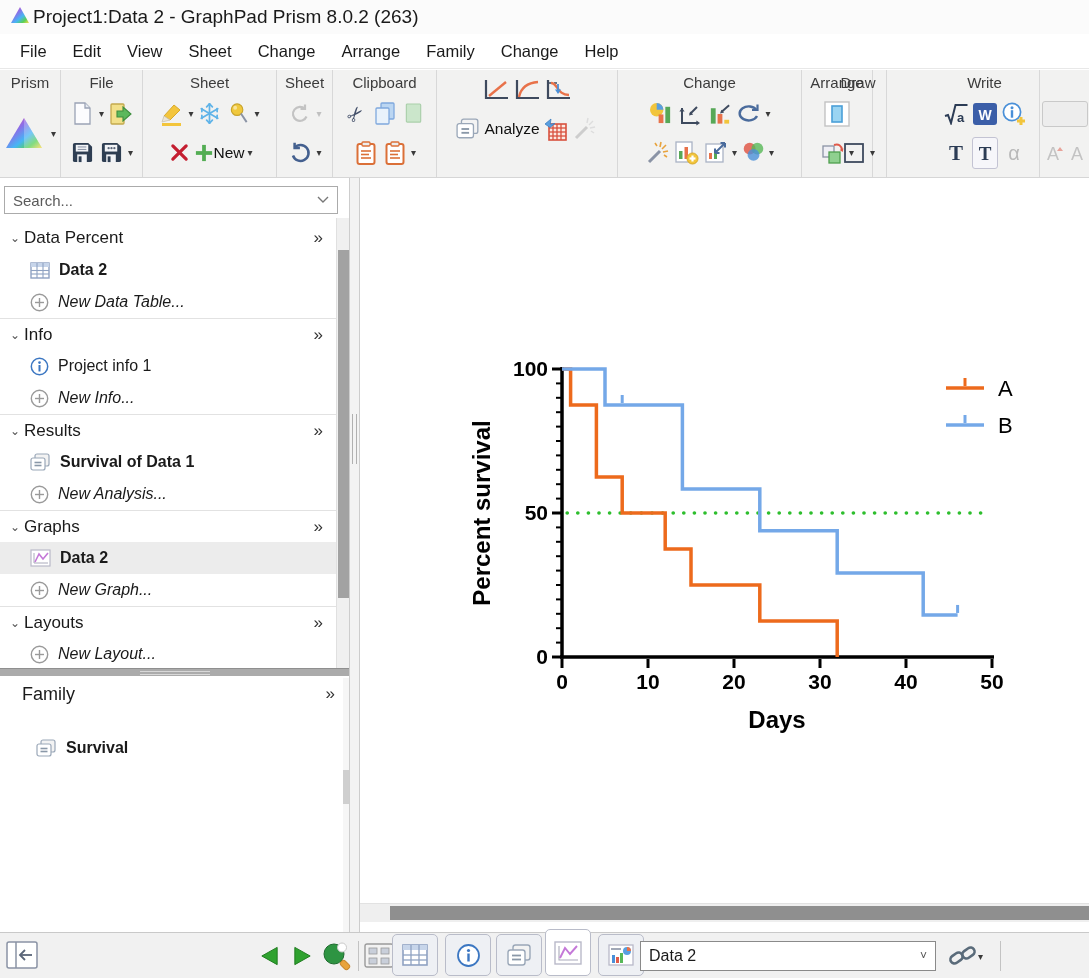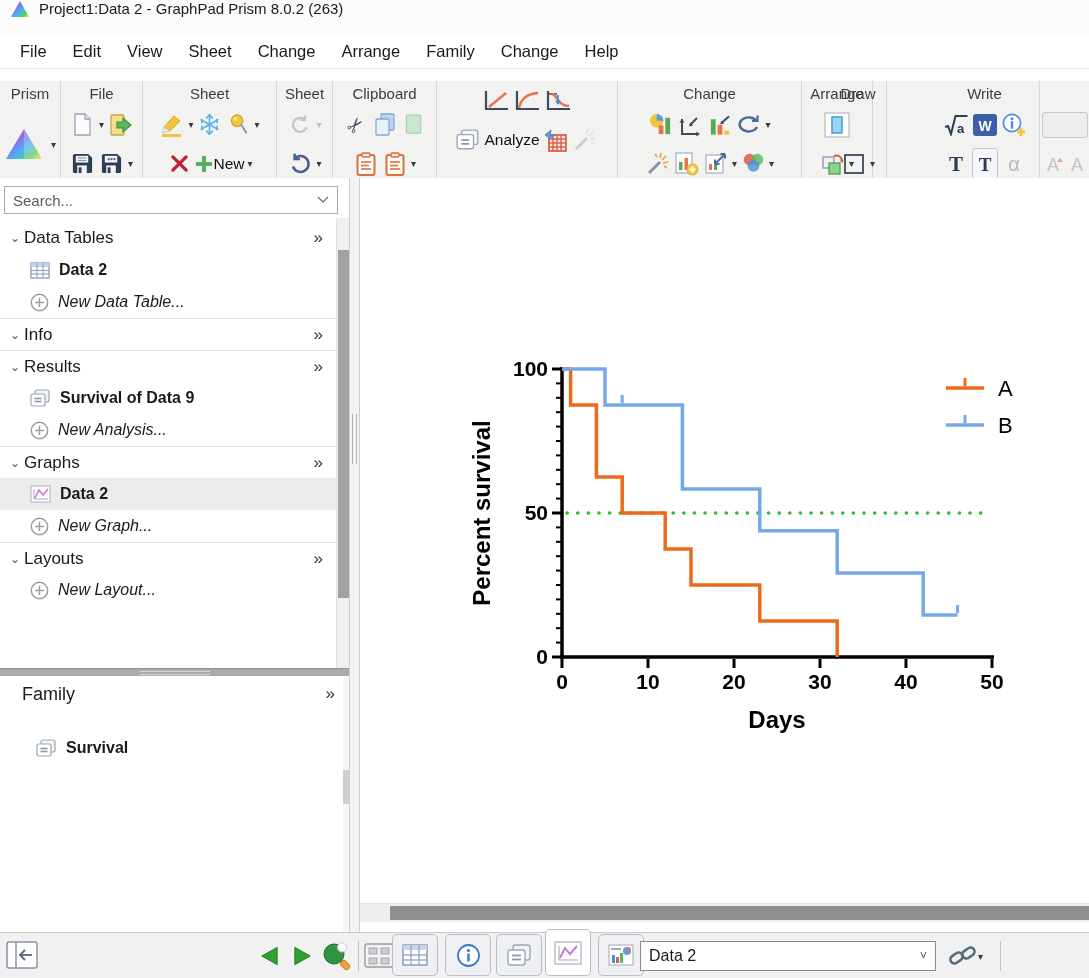--- a/index.html
+++ b/index.html
@@ -2,31 +2,31 @@
 <html><head>
 <meta charset="utf-8">
 <style>
   * { margin:0; padding:0; box-sizing:border-box; }
   body { background:#888; }
   .app { position:relative; width:1089px; height:978px; background:#fff; overflow:hidden;
          font-family:"Liberation Sans", sans-serif; color:#1a1a1a; }
 
   
   .titlebar { position:absolute; left:0; top:0; width:100%; height:34px; background:#FBFBFB;
-              display:flex; padding-left:10px; gap:9px; font-size:15px; }
+              display:flex; align-items:center; padding-left:10px; gap:3px; font-size:19px; }
 
   
   .menubar { position:absolute; left:0; top:34px; width:100%; height:35px; background:#FFF;
              display:flex; align-items:center; padding-left:7px; font-size:16.5px;
              border-bottom:1px solid #E8E8E8; }
   .menubar .mi { padding:6px 13px; cursor:default; }
 
   
   .toolbar { position:absolute; left:0; top:70px; width:100%; height:108px; background:#F2F2F1;
-             border-bottom:1px solid #D6D6D6;margin-top:11px; }
+             border-bottom:1px solid #D6D6D6; }
   .tb-group { position:absolute; top:0; height:100%; border-right:1px solid #D8D8D8; }
   .tb-label { text-align:center; font-size:15px; color:#3C3C3C; padding-top:4px; height:24px; }
   .trow { display:flex; align-items:center; justify-content:center; gap:3px; height:39px; }
   .tbtn { display:inline-flex; align-items:center; justify-content:center; min-width:26px; height:32px;
           border-radius:3px; cursor:default; }
   .caret { font-size:10px; color:#3A3A3A; align-self:center; }
   .caret.dis { color:#C0C0C0; }
   .analyze-btn { display:inline-flex; align-items:center; gap:4px; font-size:15.5px; color:#111; }
   .newlbl { font-size:15.5px; color:#111; }
   .scissor { font-size:20px; color:#44506A; transform:rotate(-50deg); display:inline-block; }
@@ -557,21 +557,21 @@
     <div class="searchbox">
       <input placeholder="Search..." style="">
       <svg width="12" height="8" viewBox="0 0 12 8">
           <path d="M1 1l5 5 5-5" fill="none" stroke="#777" stroke-width="1.4"></path>
         </svg>
     </div>
 
     <div class="nav">
       <div class="nrow hdr first">
         <span class="chev">⌄</span>
-        <span class="lbl">Data Tables</span>
+        <span class="lbl">Data Percent</span>
         <span class="raq">»</span>
       </div>
       <div class="nrow item">
         <svg width="20" height="17" viewBox="0 0 20 17">
             <rect x="1" y="1" width="18" height="15" fill="#FFF" stroke="#8FA2C2" stroke-width="1.4"></rect>
             <rect x="1" y="1" width="18" height="4" fill="#C7D5EA"></rect>
             <g stroke="#8FA2C2" stroke-width="1.1">
               <line x1="7" y1="1" x2="7" y2="16"></line>
               <line x1="13" y1="1" x2="13" y2="16"></line>
               <line x1="1" y1="8.5" x2="19" y2="8.5"></line>
@@ -587,34 +587,50 @@
             <line x1="5" y1="9.5" x2="14" y2="9.5" stroke="#9A9A9A" stroke-width="1.4"></line>
           </svg>
         <span class="lbl it">New Data Table...</span>
       </div>
 
       <div class="nrow hdr">
         <span class="chev">⌄</span>
         <span class="lbl">Info</span>
         <span class="raq">»</span>
       </div>
+      <div class="nrow item">
+        <svg width="19" height="19" viewBox="0 0 19 19">
+            <circle cx="9.5" cy="9.5" r="8.2" fill="#FFF" stroke="#3C77C2" stroke-width="1.5"></circle>
+            <circle cx="9.5" cy="5.6" r="1.3" fill="#3C77C2"></circle>
+            <rect x="8.5" y="8" width="2" height="6.5" fill="#3C77C2"></rect>
+          </svg>
+        <span class="lbl">Project info 1</span>
+      </div>
+      <div class="nrow item">
+        <svg width="19" height="19" viewBox="0 0 19 19">
+            <circle cx="9.5" cy="9.5" r="8.2" fill="none" stroke="#9A9A9A" stroke-width="1.4"></circle>
+            <line x1="9.5" y1="5" x2="9.5" y2="14" stroke="#9A9A9A" stroke-width="1.4"></line>
+            <line x1="5" y1="9.5" x2="14" y2="9.5" stroke="#9A9A9A" stroke-width="1.4"></line>
+          </svg>
+        <span class="lbl it">New Info...</span>
+      </div>
 
       <div class="nrow hdr">
         <span class="chev">⌄</span>
         <span class="lbl">Results</span>
         <span class="raq">»</span>
       </div>
       <div class="nrow item">
         <svg width="21" height="19" viewBox="0 0 21 19">
             <rect x="5" y="1" width="14" height="12" rx="2" fill="#F3F3F3" stroke="#9AA7B8" stroke-width="1.2"></rect>
             <rect x="1" y="5" width="14" height="12" rx="2" fill="#FFF" stroke="#9AA7B8" stroke-width="1.2"></rect>
             <line x1="4.5" y1="9.5" x2="11.5" y2="9.5" stroke="#8A98A8" stroke-width="1.6"></line>
             <line x1="4.5" y1="12.5" x2="11.5" y2="12.5" stroke="#8A98A8" stroke-width="1.6"></line>
           </svg>
-        <span class="lbl b">Survival of Data 9</span>
+        <span class="lbl b">Survival of Data 1</span>
       </div>
       <div class="nrow item">
         <svg width="19" height="19" viewBox="0 0 19 19">
             <circle cx="9.5" cy="9.5" r="8.2" fill="none" stroke="#9A9A9A" stroke-width="1.4"></circle>
             <line x1="9.5" y1="5" x2="9.5" y2="14" stroke="#9A9A9A" stroke-width="1.4"></line>
             <line x1="5" y1="9.5" x2="14" y2="9.5" stroke="#9A9A9A" stroke-width="1.4"></line>
           </svg>
         <span class="lbl it">New Analysis...</span>
       </div>
 

